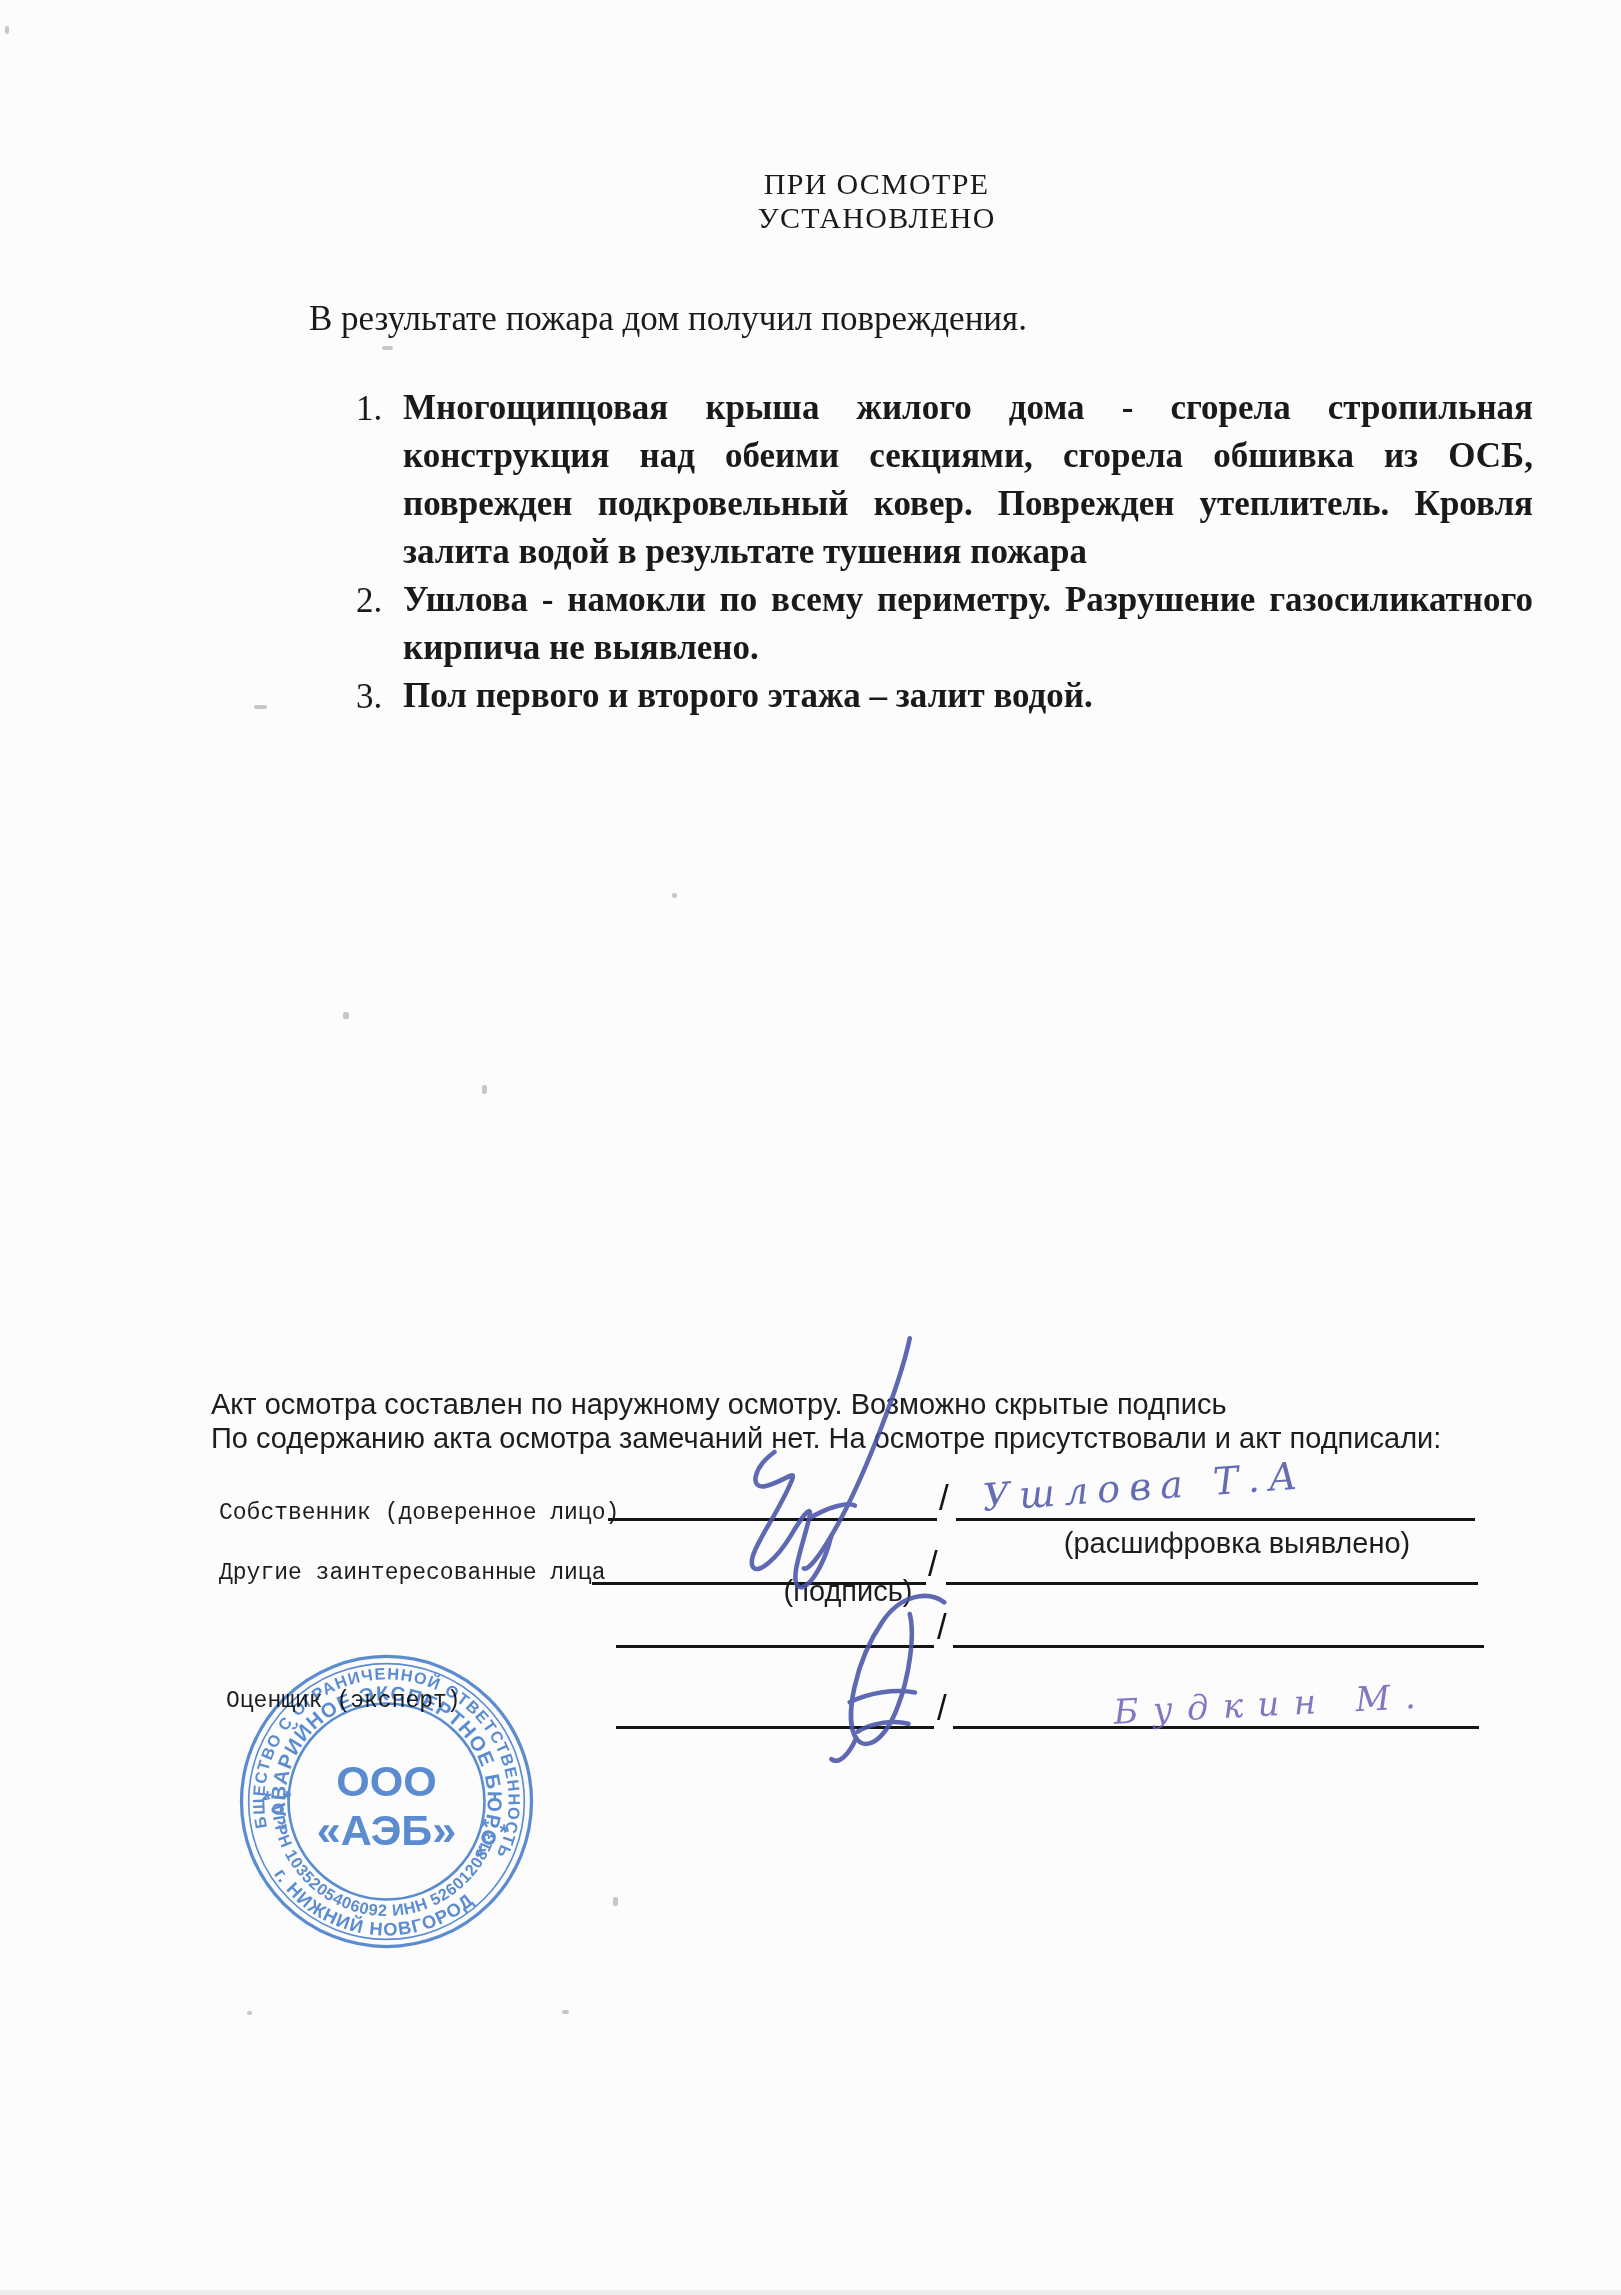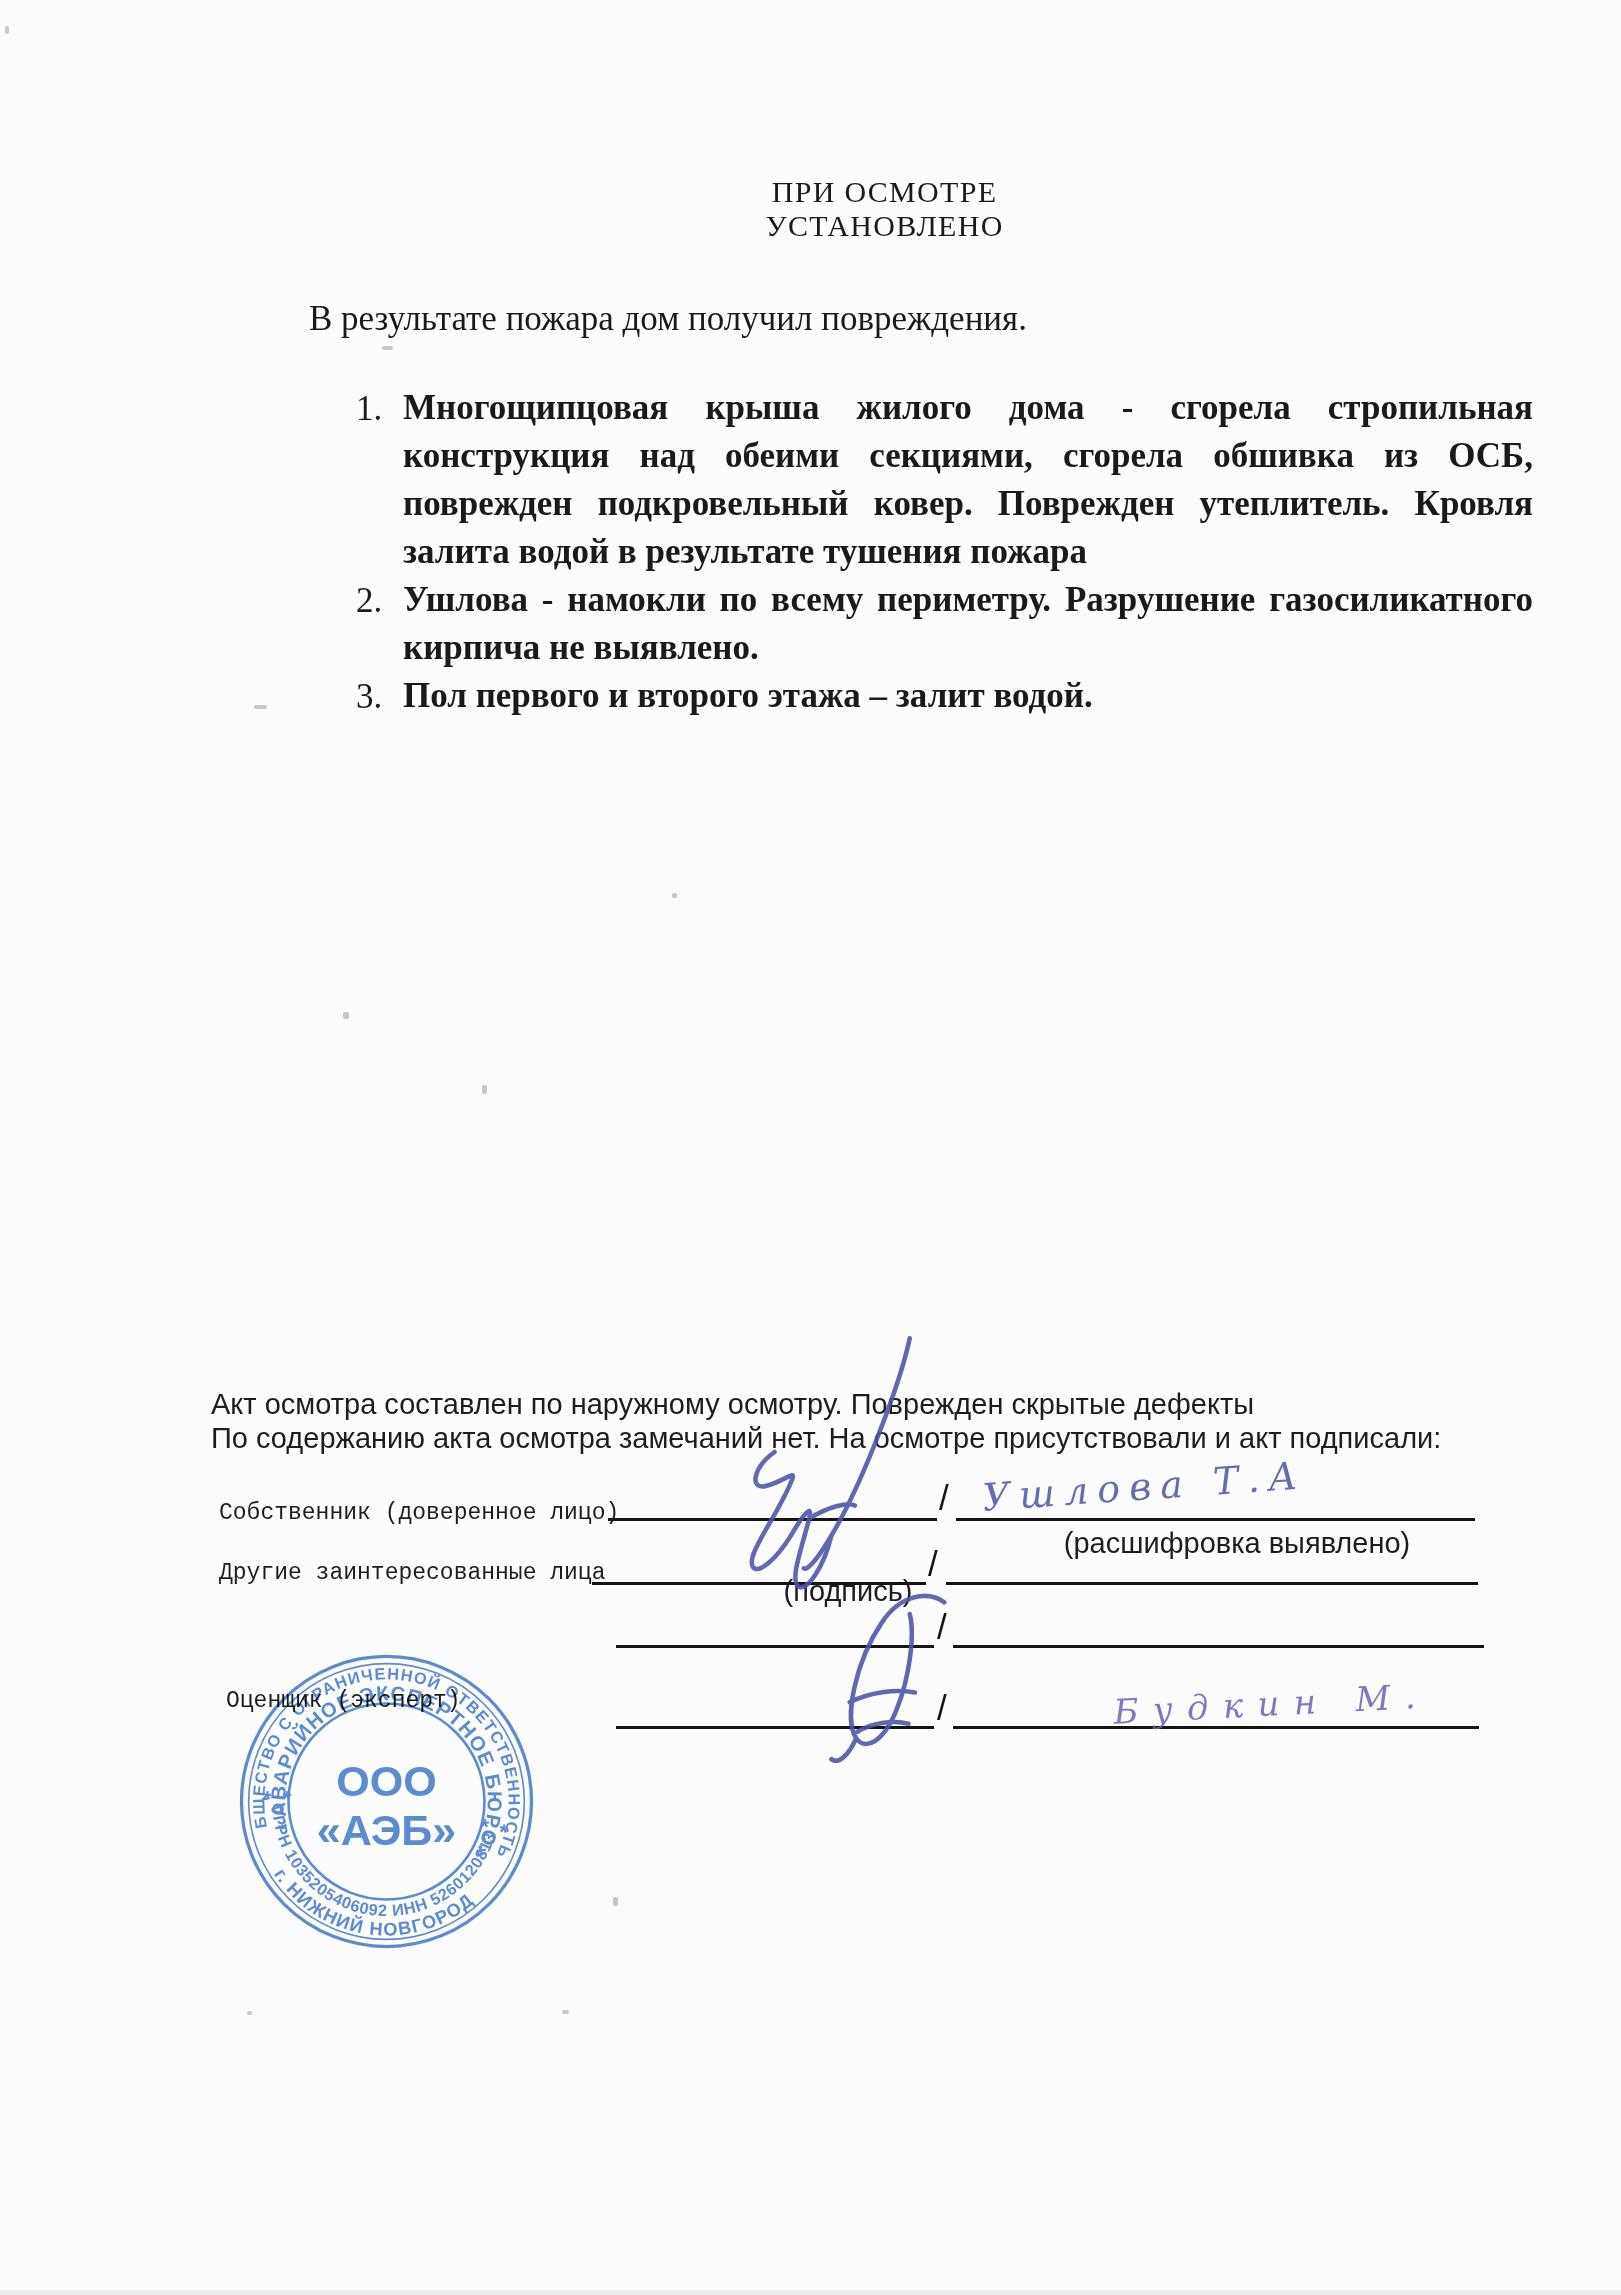--- a/index.html
+++ b/index.html
@@ -7,21 +7,21 @@
   .page{
     position:relative;
     width:1622px;height:2295px;
     background:#fcfcfc;
     overflow:hidden;
     font-family:"Liberation Serif", serif;
     color:#161616;
   }
   .title{
     position:absolute;left:647px;top:163px;width:451px;
-    margin:12px;text-align:center;
+    margin:4px;text-align:center;
     font-size:30px;font-weight:normal;letter-spacing:1.3px;
     font-family:"Liberation Serif", serif;color:#1a1a1a;
   }
   .intro{
     position:absolute;left:305px;top:295px;margin:4px;
     font-size:35px;color:#1a1a1a;
   }
   .findings{
     position:absolute;left:356px;top:384px;width:1177px;
   }
@@ -82,21 +82,21 @@
     <div class="finding">
       <span class="num">2.</span>
       <span class="ftext">Ушлова - намокли по всему периметру. Разрушение газосиликатного кирпича не выявлено.</span>
     </div>
     <div class="finding">
       <span class="num">3.</span>
       <span class="ftext">Пол первого и второго этажа – залит водой.</span>
     </div>
   </div>
 
-  <p class="note note1">Акт осмотра составлен по наружному осмотру. Поврежден скрытые дефекты</p>
+  <p class="note note1">Акт осмотра составлен по наружному осмотру. Возможно скрытые подпись</p>
   <p class="note note2">По содержанию акта осмотра  замечаний нет. На осмотре присутствовали и акт подписали:</p>
 
   <p class="flabel" style="left:211px;top:1492px;">Собственник (доверенное лицо)</p>
   <div class="sigline" style="left:608px;top:1518px;width:329px;"></div>
   <span class="slash" style="left:939px;top:1478px;">/</span>
   <div class="sigline" style="left:956px;top:1518px;width:519px;"></div>
   <p class="caption" style="left:848px;top:1527px;margin-top:48px;">(подпись)</p>
   <p class="caption" style="left:1237px;top:1527px;">(расшифровка выявлено)</p>
 
   <p class="flabel" style="left:211px;top:1552px;">Другие заинтересованные лица</p>

